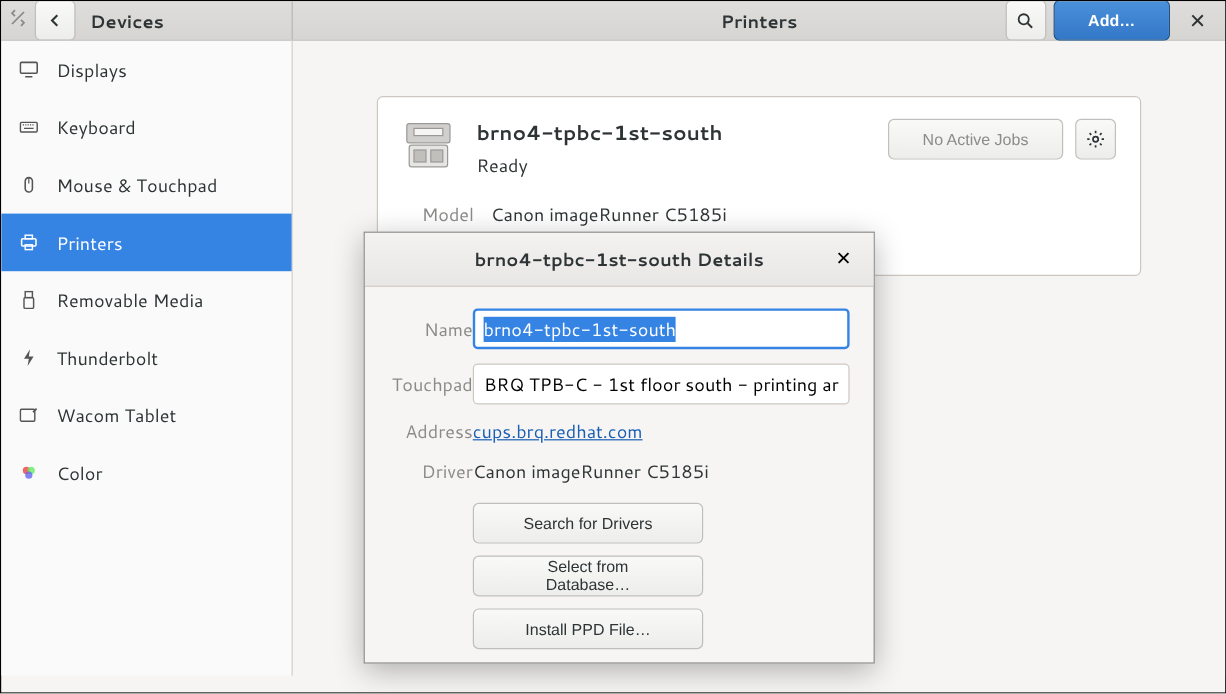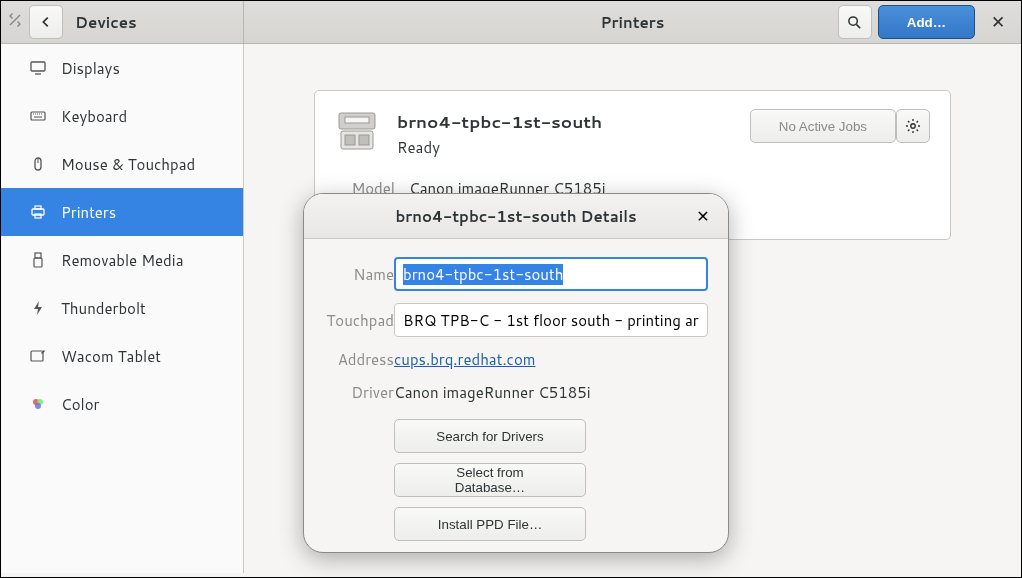--- a/index.html
+++ b/index.html
@@ -1,51 +1,51 @@
 <!DOCTYPE html>
 <html><head>
 <meta charset="utf-8">
 <style>
   * { box-sizing: border-box; }
   html, body { margin: 0; padding: 0; font-family: "Cantarell", "Segoe UI", sans-serif; font-size: 15px; color: #2e3436; background: #f6f5f4; }
   .window { width: 1022px; height: 578px; position: relative; border: 1px solid #000; background: #f6f5f4; overflow: hidden; }
   
-  .titlebar { display: flex; height: 43px; border-bottom: 1px solid #b6b6b3; background: linear-gradient(#dedddb, #d6d5d2); }
+  .titlebar { display: flex; height: 33px; border-bottom: 1px solid #b6b6b3; background: linear-gradient(#dedddb, #d6d5d2); }
   .titlebar-left { width: 243px; display: flex; align-items: center; border-right: 1px solid #b6b6b3; padding: 0 6px; }
   .titlebar-right { flex: 1; display: flex; align-items: center; padding: 0 6px; position: relative; }
   .titlebar-right .title-center { position: absolute; left: 0; right: 0; text-align: center; font-weight: 700; pointer-events: none; }
   .titlebar-right .right-controls { margin-left: auto; display: flex; align-items: center; gap: 6px; }
   .icon-btn, .btn { height: 34px; border: 1px solid #bfbfbd; border-radius: 5px; background: linear-gradient(#f9f9f8, #ededec); display: inline-flex; align-items: center; justify-content: center; padding: 0 28px; cursor: pointer; color: #2e3436; }
   .icon-btn { width: 34px; padding: 0; }
   .btn-primary { background: linear-gradient(#4a90d9, #3377c8); border-color: #1c5187; color: #fff; font-weight: 600; }
   .btn-flat { border: none; background: transparent; }
   .close-sym { font-size: 17px; line-height: 1; }
   .tools-icon svg, .small-icon svg { width: 16px; height: 16px; }
   .titlebar-left .section-title { font-weight: 700; margin-left: 12px; }
   .titlebar-left .tools { margin-right: 6px; }
   
   .body { display: flex; height: calc(100% - 47px); }
   .sidebar { width: 243px; border-right: 1px solid #cdc7c2; background: #fafafa; }
-  .sidebar-item { display: flex; align-items: center; gap: 14px; height: 48px; padding: 0 28px; cursor: pointer; color: #2e3436; }
+  .sidebar-item { display: flex; align-items: center; gap: 14px; height: 48px; padding: 0 14px; cursor: pointer; color: #2e3436; }
   .sidebar-item.selected { background: #3584e4; color: #fff; }
   .sidebar-item .sidebar-icon { width: 18px; display: flex; justify-content: center; }
   .content { flex: 1; background: #f6f5f4; position: relative; padding: 14px 18px 0 18px; }
   
   .card { margin: 32px 52px 0 52px; border: 1px solid #cdc7c2; border-radius: 5px; background: #fff; padding: 18px 20px; min-height: 150px; }
   .card-top { display: flex; align-items: flex-start; gap: 18px; }
   .printer-illus { width: 44px; height: 44px; }
   .card-title-block { flex: 1; }
   .card-title { font-weight: 800; font-size: 17px; }
   .card-status { color: #2e3436; margin-top: 4px; }
-  .card-actions { display: flex; }
+  .card-actions { display: flex; gap: 10px; }
   .btn-inactive { color: #8b8b89; }
   .card-meta { margin-top: 20px; display: grid; grid-template-columns: 60px auto; column-gap: 14px; row-gap: 4px; align-items: center; color: #2e3436; }
   .card-meta .label { color: #8b8b89; text-align: right; }
   
-  .dialog { position: absolute; left: 302px; top: 192px; width: 426px; height: 360px; background: #f6f5f4; border: 1px solid #8a8a88; border-radius: 20px; box-shadow: 0 6px 24px rgba(0,0,0,0.3); overflow: hidden; }
+  .dialog { position: absolute; left: 302px; top: 192px; width: 426px; height: 360px; background: #f6f5f4; border: 1px solid #8a8a88; border-radius: 0; box-shadow: 0 6px 24px rgba(0,0,0,0.3); overflow: hidden; }
   .dialog-titlebar { height: 45px; display: flex; align-items: center; justify-content: center; border-bottom: 1px solid #cdc7c2; background: linear-gradient(#f3f2f1, #e8e7e6); position: relative; }
   .dialog-titlebar .dlg-title { font-weight: 600; }
   .dialog-titlebar .dlg-close { position: absolute; right: 10px; top: 7px; width: 30px; height: 30px; border: none; background: transparent; cursor: pointer; font-size: 16px; }
   .dialog-body { padding: 18px 20px; }
   .form-row { display: grid; grid-template-columns: 70px 1fr; align-items: center; margin-bottom: 12px; }
   .form-row .flabel { text-align: right; color: #8b8b89; }
   .form-row input[type=text] { height: 34px; border: 1px solid #cdc7c2; border-radius: 4px; padding: 0 8px; background: #fff; font: inherit; width: 100%; }
   .fake-input { height: 34px; border: 2px solid #3584e4; border-radius: 4px; padding: 0 7px; background: #fff; display: flex; align-items: center; width: 100%; }
   .fake-input .sel { background: #3584e4; color: #fff; }
   .link { color: #1a5fb4; text-decoration: underline; cursor: pointer; }

